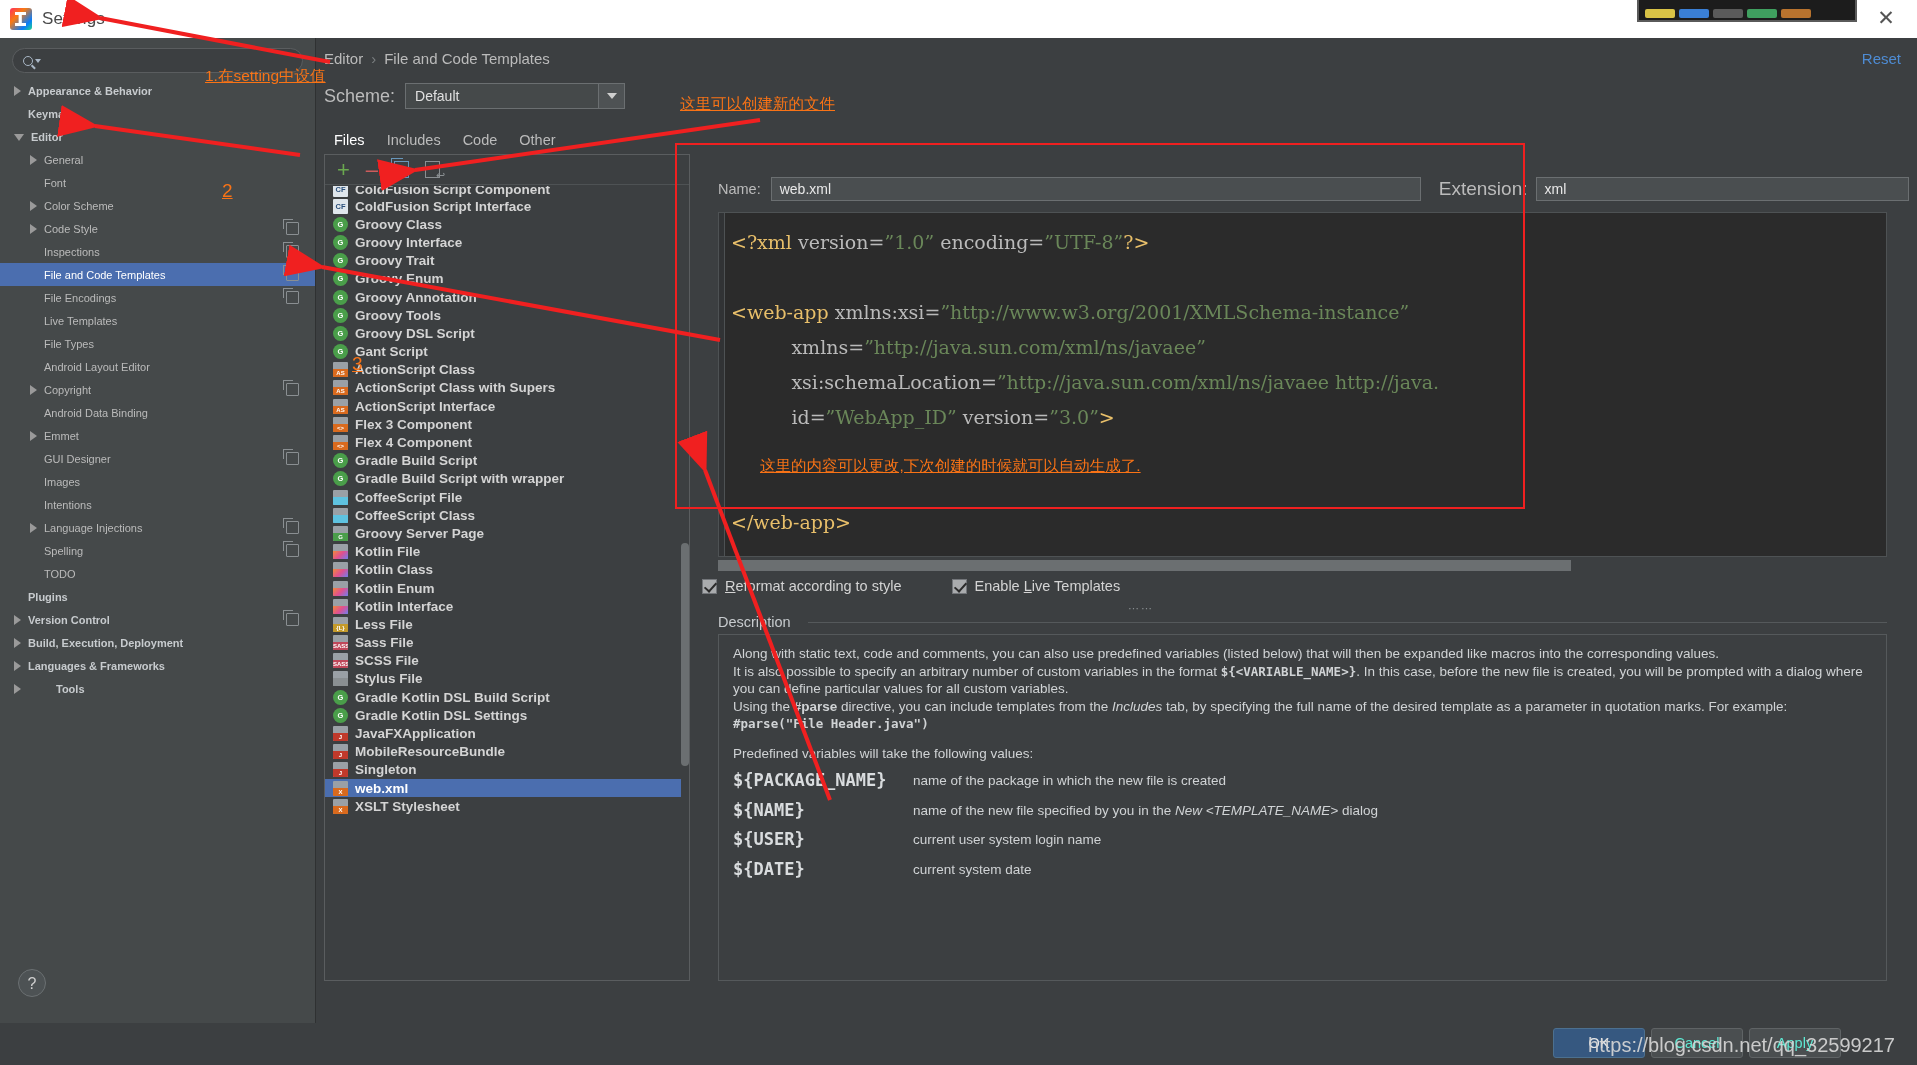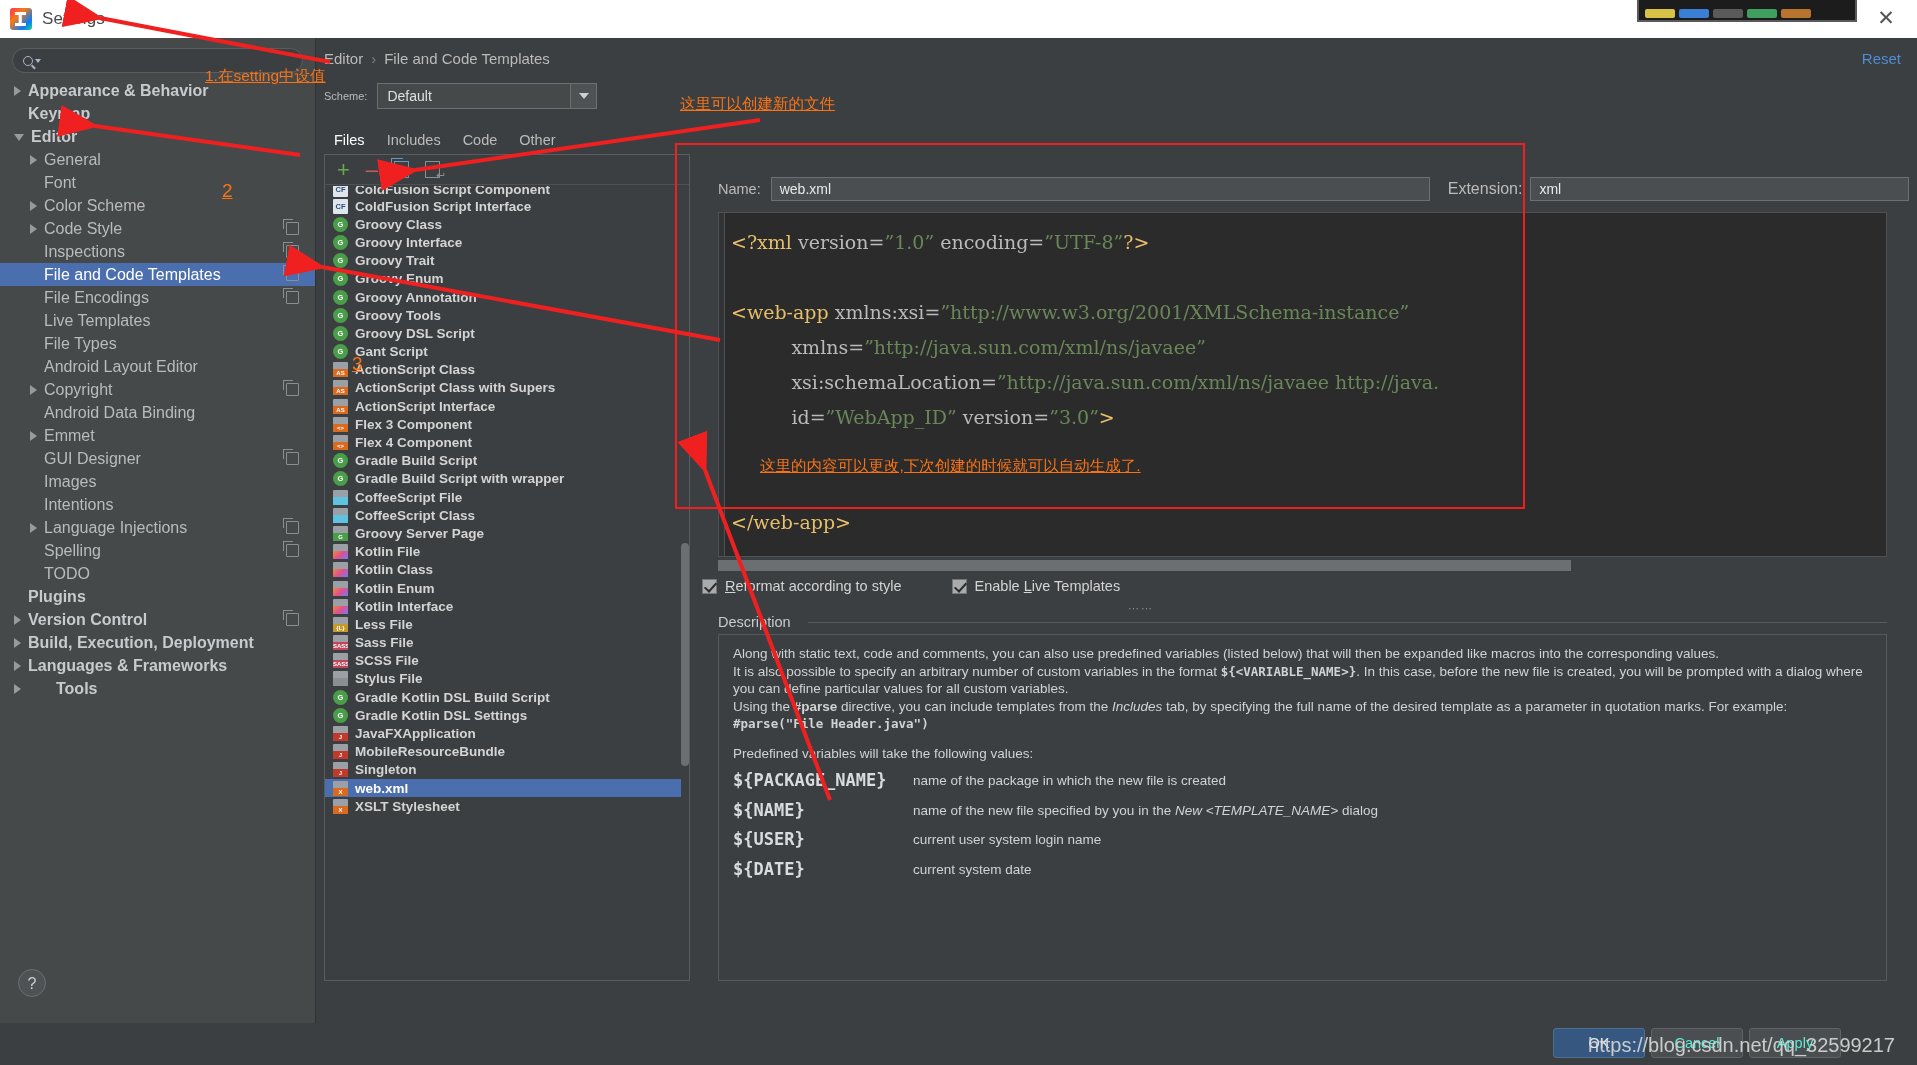--- a/index.html
+++ b/index.html
@@ -63,21 +63,21 @@
     background:#a9b7c6; transform: rotate(45deg);
   }
   .search-box .caret {
     margin-left: 2px; width: 0; height: 0;
     border-left: 3.5px solid transparent; border-right: 3.5px solid transparent;
     border-top: 4px solid #a9b7c6;
   }
   .tree { margin-top: 6px; }
   .tree-row {
     height: 23px; display: flex; align-items: center; position: relative;
-    font-size: 16px; color: #bbbbbb; cursor: default; white-space: nowrap;
+    font-size: 11px; color: #bbbbbb; cursor: default; white-space: nowrap;
   }
   .tree-row.selected { background: #4b6eaf; color: #ffffff; }
   .tree-row .arrow {
     width: 0; height: 0; margin-right: 7px; flex: none;
     border-top: 5px solid transparent; border-bottom: 5px solid transparent;
     border-left: 7px solid #9a9a9a;
   }
   .tree-row .arrow.down {
     border-left: 5px solid transparent; border-right: 5px solid transparent;
     border-top: 7px solid #9a9a9a; border-bottom: none; margin-top: 2px;
@@ -98,21 +98,21 @@
     color: #cfcfcf; font-size: 16px; text-align: center; line-height: 27px; cursor: pointer;
   }
 
   
   .content { position: absolute; left: 316px; top: 38px; right: 0; bottom: 42px; }
   .breadcrumb { position: absolute; left: 8px; top: 12px; font-size: 15px; color: #bbbbbb; }
   .breadcrumb .sep { color: #7b7f81; margin: 0 8px; }
   .reset-link { position: absolute; right: 16px; top: 12px; font-size: 15px; color: #4e8cd4; cursor: pointer; }
 
   .scheme-row { position: absolute; left: 8px; top: 45px; display: flex; align-items: center; }
-  .scheme-row .lbl { font-size: 11px; color: #bbbbbb; margin-right: 10px; }
+  .scheme-row .lbl { font-size: 18px; color: #bbbbbb; margin-right: 10px; }
   .combo {
     width: 220px; height: 26px; background: #45494a; border: 1px solid #6b6f71;
     display: flex; align-items: center; position: relative;
   }
   .combo .val { font-size: 14px; color: #e0e0e0; padding-left: 9px; }
   .combo .arrow-btn {
     position: absolute; right: 0; top: 0; width: 26px; height: 24px;
     background: #4e5254; border-left: 1px solid #6b6f71; display:flex; align-items:center; justify-content:center;
   }
   .combo .arrow-btn i {
@@ -188,21 +188,21 @@
   .editor-panel {
     position: absolute; left: 382px; right: 8px; top: 116px; bottom: 42px;
   }
   .name-row { display: flex; align-items: center; height: 26px; margin: 22px 0 0 20px; }
   .name-row .lbl { font-size: 14.5px; color: #bbbbbb; margin-right: 10px; }
   .text-input {
     height: 24px; background: #4a4e50; border: 1px solid #6b6f71;
     font-size: 14px; color: #e8e8e8; padding-left: 8px; line-height: 22px;
   }
   .name-input { width: 820px; }
-  .ext-label { font-size: 16px; color: #bbbbbb; margin: 0 8px 0 18px; }
+  .ext-label { font-size: 19px; color: #bbbbbb; margin: 0 8px 0 18px; }
   .ext-input { width: 470px; }
   .code-area {
     position: absolute; left: 20px; right: 22px; top: 58px; height: 345px;
     background: #2b2b2b; border: 1px solid #4e5254; overflow: hidden;
   }
   .gutter {
     position: absolute; left: 0; top: 0; bottom: 0; width: 6px; background: #313335;
     border-right: 1px solid #4e5254;
   }
   .code {

